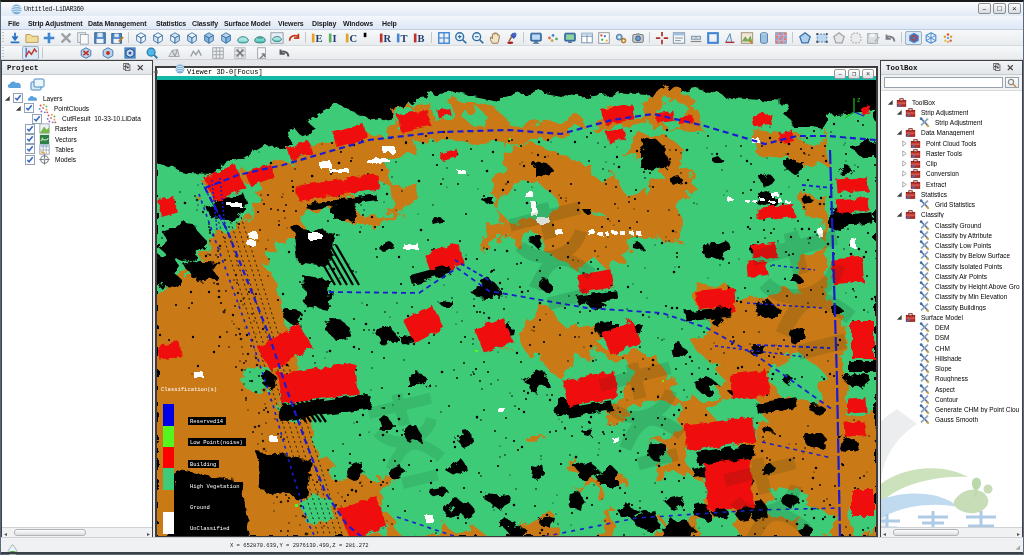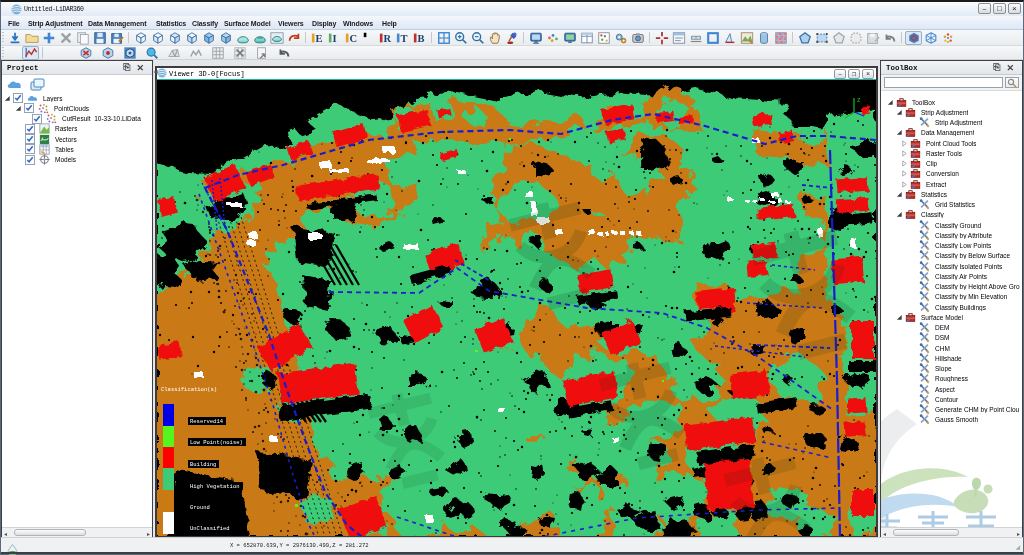--- a/index.html
+++ b/index.html
@@ -32,21 +32,21 @@
 .chk{width:12px;display:inline-flex;flex:none;margin-right:2px}
 .chk svg{width:10px;height:10px}
 .tico{width:14px;display:inline-flex;flex:none;margin-right:2px}
 .tico svg{width:11px;height:11px}
 .tl{overflow:hidden}
 #searchrow{display:flex;padding:2px 3px;background:#f0f2f4;border-bottom:1px solid #d8dbde}
 #searchbox{flex:1;height:11px;background:#fff;border:1px solid #98a2ad}
 #searchbtn{width:14px;height:11px;border:1px solid #98a2ad;margin-left:2px;background:linear-gradient(#fdfdfd,#e8ebee);display:flex;align-items:center;justify-content:center}
 #mdi{flex:1;background:#e4e6e9;position:relative}
 #viewer{position:absolute;left:2px;top:6px;right:2px;bottom:0;border:2px solid #3c3c3c;background:#fff;display:flex;flex-direction:column}
-#vtitle{height:12px;background:#fff;border-bottom:1px solid #14b8a6;display:flex;align-items:center;font-family:"Liberation Mono",monospace;font-size:7px;color:#000;padding-left:0;position:relative}
+#vtitle{height:12px;background:#fff;border-bottom:4px solid #14b8a6;display:flex;align-items:flex-end;font-family:"Liberation Mono",monospace;font-size:7px;color:#000;padding-left:18px;position:relative}
 #vbtns{position:absolute;right:2px;top:1px;display:flex;gap:2px}
 .vb{width:12px;height:10px;border:1px solid #999;border-radius:2px;background:linear-gradient(#fff,#dcdfe2);font-size:7px;line-height:8px;text-align:center;color:#333;font-family:"Liberation Mono",monospace}
 #scenewrap{flex:1;overflow:hidden;background:#000}
 #status{position:absolute;left:0;right:0;bottom:0;height:17px;background:#f0f1f2;border-top:1px solid #d0d3d6}
 #status .coords{position:absolute;left:229px;top:4px;font-family:"Liberation Mono",monospace;font-size:5.5px;color:#222}
 #status::after{content:"";position:absolute;left:0;right:0;bottom:0;height:2px;background:#3a3f45}
 .hsb{height:10px;background:#f0f1f2;border-top:1px solid #d0d3d6;position:relative;flex:none}
 .hsb .thumb{position:absolute;left:12px;top:1px;height:7px;border:1px solid #b0b4b8;border-radius:3px;background:linear-gradient(#fcfcfc,#dcdfe2)}
 .hsb .la,.hsb .ra{position:absolute;top:2px;font-size:6px;color:#555}
 .hsb .la{left:2px} .hsb .ra{right:2px}

